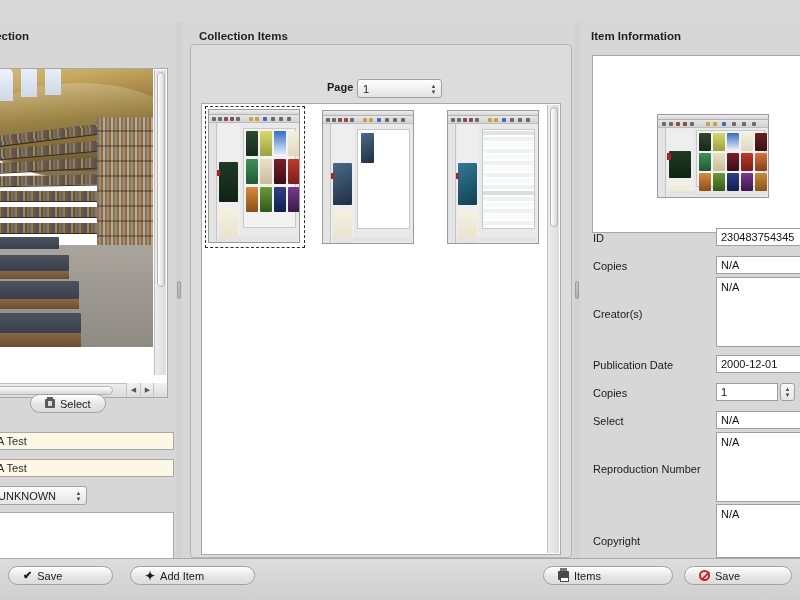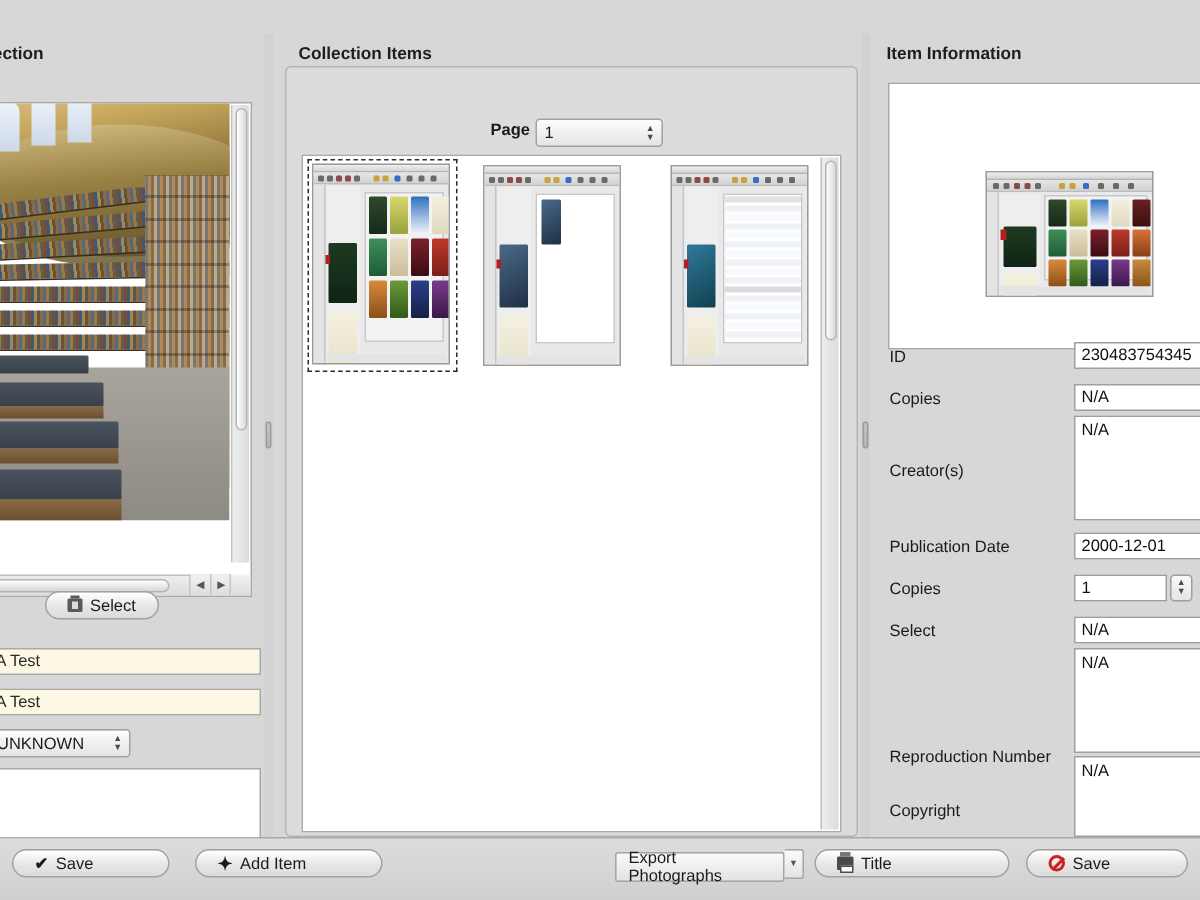--- a/index.html
+++ b/index.html
@@ -538,21 +538,21 @@
     <div class="spinbox" style="left:780px; top:361px;">
         <span>▲</span>
         <span>▼</span>
       </div>
 
     <div class="field-label" style="left:593px; top:393px;">Select</div>
     <div class="field-input" style="left:716px; top:389px; width:100px;">
       <span>N/A</span>
     </div>
 
-    <div class="field-label" style="left:593px; top:441px;margin-top:36px;">Reproduction Number</div>
+    <div class="field-label" style="left:593px; top:441px;">Reproduction Number</div>
     <div class="field-area" style="left:716px; top:410px; width:100px; height:70px;">
       <span>N/A</span>
     </div>
 
     <div class="field-label" style="left:593px; top:513px;">Copyright</div>
     <div class="field-area" style="left:716px; top:482px; width:100px; height:54px;">
       <span>N/A</span>
     </div>
 
   </div>
@@ -567,31 +567,25 @@
     </div>
 
     <div class="bb" style="left:130px;">
       <span class="pill" style="width:125px;">
         <span class="ico ico-plus">✦</span>
         <span>Add Item</span>
       </span>
     </div>
 
 
-    <div class="bb" style="left:410px;">
-      <span class="flatbtn" style="width:113px;">
-        <span>Export Photographs</span>
-      </span>
-      <span class="dd-arrow" style="left:113px; top:0;">▼</span>
-    </div>
 
     <div class="bb" style="left:543px;">
       <span class="pill" style="width:130px;">
         <span class="ico ico-printer"></span>
-        <span>Title</span>
+        <span>Items</span>
       </span>
     </div>
 
     <div class="bb" style="left:684px;">
       <span class="pill" style="width:108px;">
         <span class="ico ico-close"></span>
         <span>Save</span>
       </span>
     </div>
 

